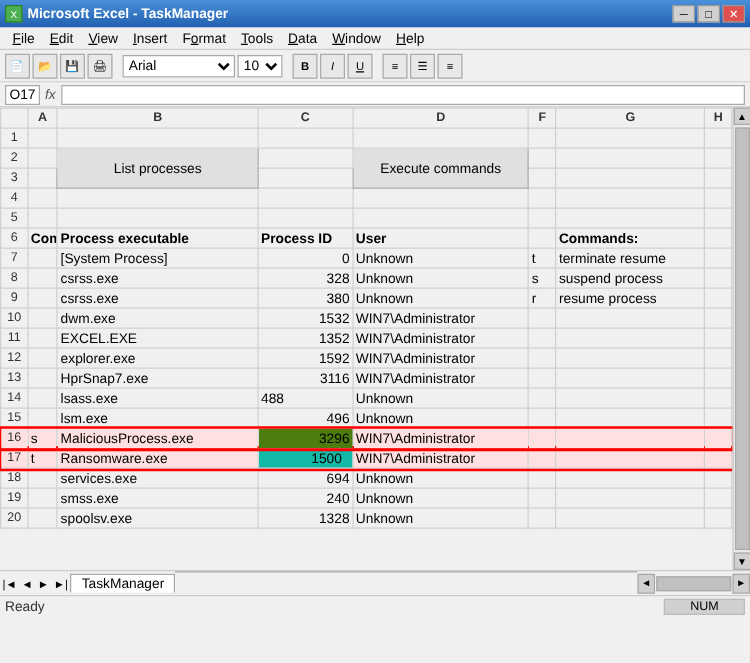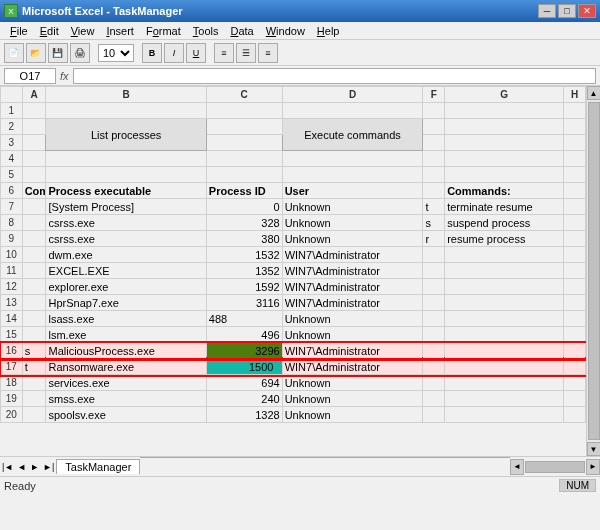--- a/index.html
+++ b/index.html
@@ -71,21 +71,21 @@
     .formula-bar {
       background: #f0f0f0;
       border-bottom: 1px solid #ccc;
       height: 20px;
       display: flex;
       align-items: center;
       padding: 0 4px;
       gap: 4px;
     }
     .cell-ref {
-      width: 52px; height: 16px; border: 1px solid #aaa;
+      width: 28px; height: 16px; border: 1px solid #aaa;
       font-size: 11px; text-align: right; background: white;
       display: flex; align-items: center; justify-content: center;
     }
     .formula-input {
       flex: 1; height: 16px; border: 1px solid #aaa;
       font-size: 11px; background: white;
     }
     .fx-label { font-size: 11px; font-style: italic; color: #555; }
 
     table.grid {
@@ -159,21 +159,21 @@
       display: flex;
       align-items: center;
       padding: 0 4px;
       justify-content: space-between;
       font-size: 11px;
     }
     .status-left { color: #333; }
     .status-right { display: flex; gap: 8px; }
     .num-badge {
       background: #d0d0d0;
-      padding: 0 6px;
+      padding: 0 20px;
       border: 1px solid #bbb;
       font-size: 10px;
     }
 
     
     .scroll-area {
       display: flex;
     }
     .v-scroll {
       width: 14px;
@@ -212,20 +212,23 @@
   <div class="menu-item"><span>W</span>indow</div>
   <div class="menu-item"><span>H</span>elp</div>
 </div>
 
 <div class="toolbar">
   <div class="toolbar-btn">📄</div>
   <div class="toolbar-btn">📂</div>
   <div class="toolbar-btn">💾</div>
   <div class="toolbar-btn">🖨</div>
   <div style="width:4px"></div>
+  <select class="font-select">
+    <option>Arial</option>
+  </select>
   <select class="font-size-select">
     <option>10</option>
   </select>
   <div style="width:4px"></div>
   <div class="toolbar-btn">
       <b>B</b>
     </div>
   <div class="toolbar-btn">
       <i>I</i>
     </div>

